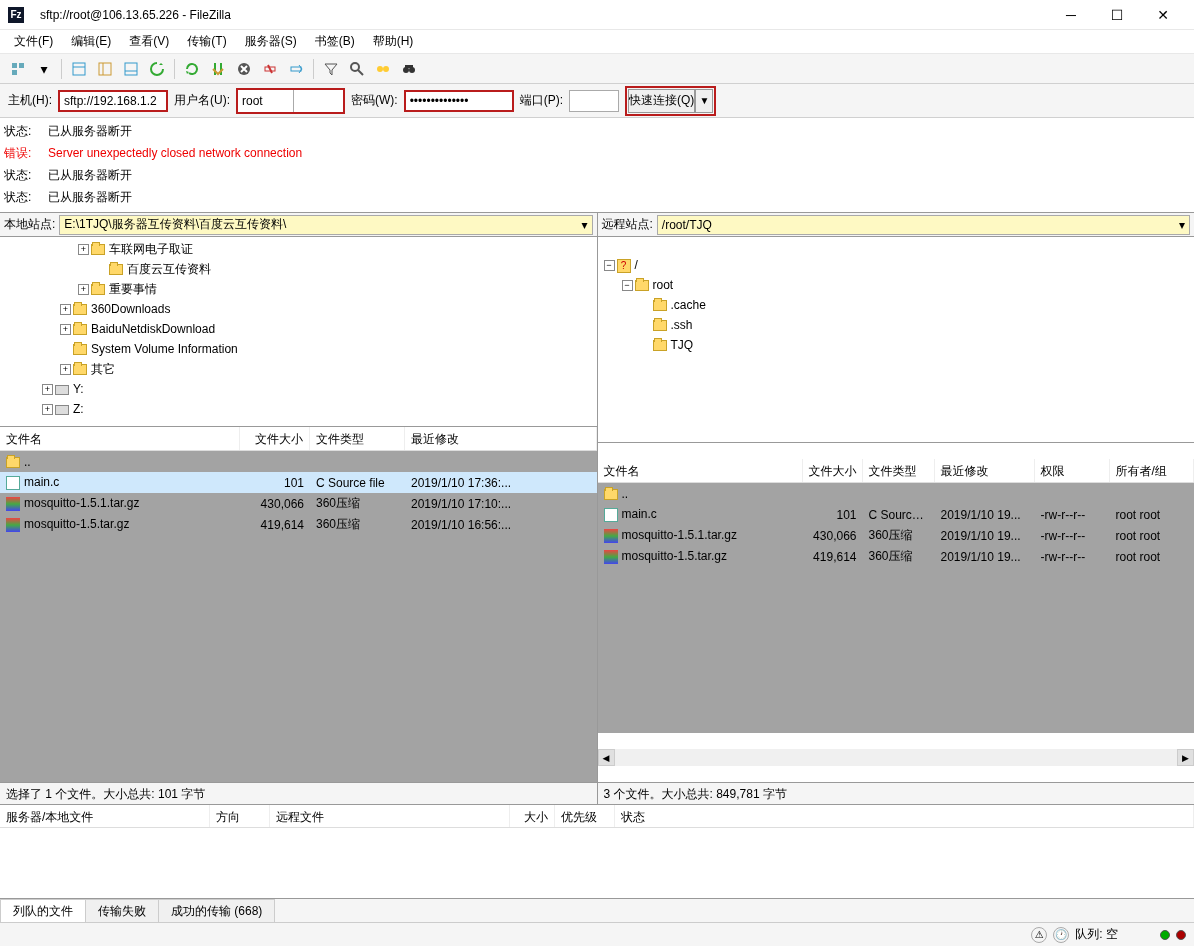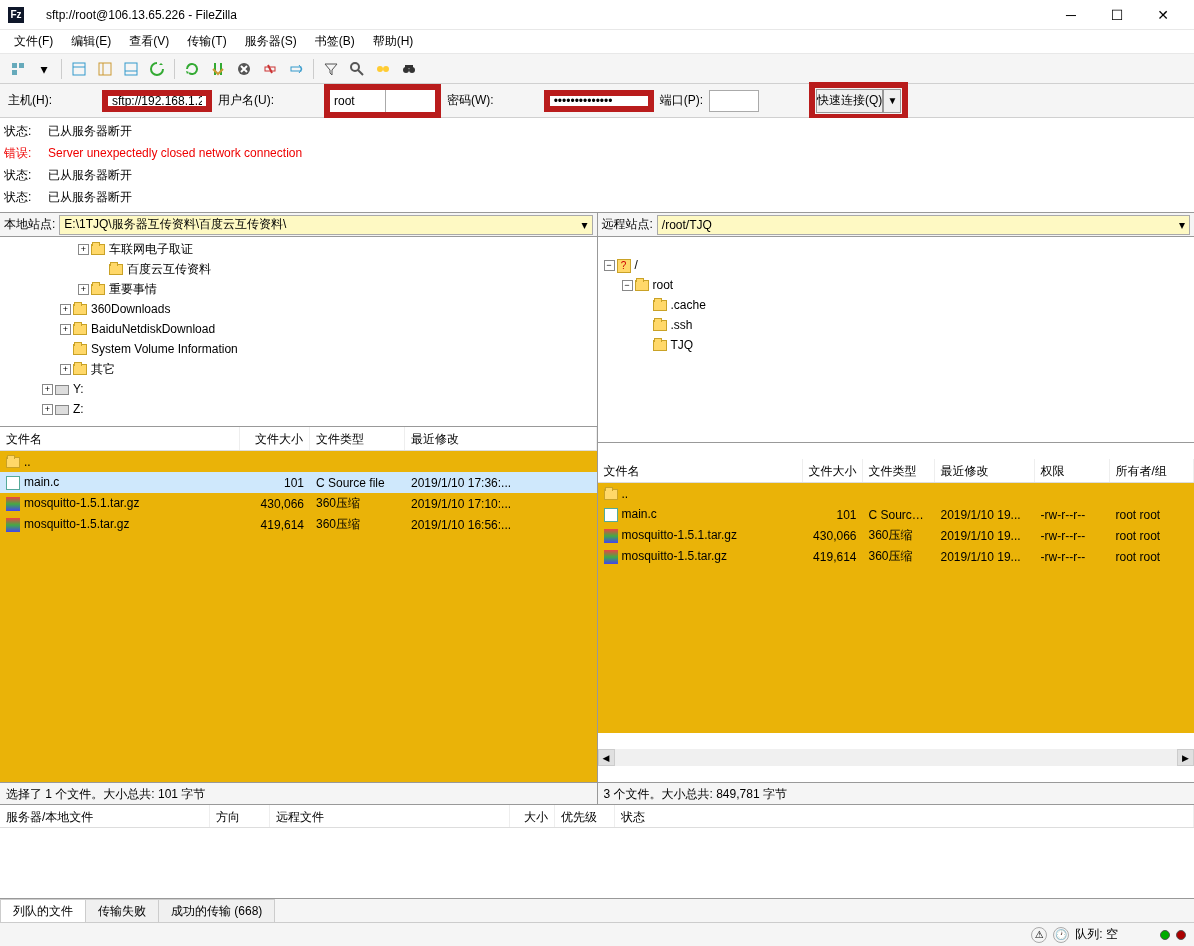--- a/index.html
+++ b/index.html
@@ -1,51 +1,51 @@
 <!DOCTYPE html>
 <html><head>
 <meta charset="utf-8">
 <style>
 * { box-sizing: border-box; margin: 0; padding: 0; }
 body { font-family: "Microsoft YaHei", "Segoe UI", sans-serif; font-size: 12px; background: #fff; color: #000; width: 1194px; height: 946px; overflow: hidden; display: flex; flex-direction: column; }
 .titlebar { height: 30px; background: #fff; display: flex; align-items: center; padding: 0 8px; border-bottom: 1px solid #e8e8e8; }
-.titlebar-icon { width: 16px; height: 16px; background: #0f172a; color: #fff; font-weight: bold; font-size: 10px; display: flex; align-items: center; justify-content: center; margin-right: 22px; }
+.titlebar-icon { width: 16px; height: 16px; background: #0f172a; color: #fff; font-weight: bold; font-size: 10px; display: flex; align-items: center; justify-content: center; margin-right: 16px; }
 .titlebar-text { flex: 1; font-size: 12px; }
 .win-controls { display: flex; gap: 0; }
 .win-btn { width: 46px; height: 30px; display: flex; align-items: center; justify-content: center; font-size: 14px; }
 .menubar { height: 24px; display: flex; align-items: center; padding: 0 6px; gap: 2px; border-bottom: 1px solid #e8e8e8; }
 .menu-item { padding: 18px 8px; font-size: 12px; }
 .toolbar { height: 30px; display: flex; align-items: center; padding: 2px 6px; gap: 2px; border-bottom: 1px solid #d0d0d0; background: #f5f5f5; }
 .tb-btn { width: 24px; height: 24px; display: flex; align-items: center; justify-content: center; border: 1px solid transparent; font-size: 14px; }
 .tb-sep { width: 1px; height: 20px; background: #ccc; margin: 0 3px; }
 .quickconnect { height: 34px; display: flex; align-items: center; padding: 4px 8px; gap: 6px; border-bottom: 1px solid #d0d0d0; background: #f5f5f5; }
 .qc-label { font-size: 12px; white-space: nowrap; }
 .qc-input { height: 22px; border: 1px solid #aaa; padding: 0 4px; font-size: 12px; background: #fff; }
-.qc-highlight { border: 6px solid #b91c1c; margin-left: 44px; }
+.qc-highlight { border: 2px solid #b91c1c; }
 .qc-btn { height: 24px; padding: 0 0; border: 1px solid #999; background: #f0f0f0; font-size: 12px; }
 .qc-dropdown { height: 24px; width: 18px; border: 1px solid #999; background: #f0f0f0; display: flex; align-items: center; justify-content: center; font-size: 10px; }
 .log { height: 95px; overflow-y: scroll; border-bottom: 1px solid #999; padding: 2px 4px; font-size: 12px; line-height: 22px; background: #fff; }
 .log-line { display: flex; gap: 12px; }
 .log-status { width: 32px; }
 .log-error { color: #e00; }
 .main-area { display: flex; flex: 1; min-height: 0; }
 .pane { flex: 1; display: flex; flex-direction: column; border-right: 1px solid #999; min-width: 0; }
 .pane:last-child { border-right: none; gap: 16px; }
 .site-bar { height: 24px; display: flex; align-items: center; border-bottom: 1px solid #999; background: #f5f5f5; padding: 0 4px; gap: 4px; }
 .site-label { font-size: 12px; white-space: nowrap; }
 .site-combo { flex: 1; height: 20px; border: 1px solid #aaa; background: #fef9c3; padding: 0 4px; font-size: 12px; display: flex; align-items: center; justify-content: space-between; }
 .tree-area { height: 190px; overflow: auto; background: #fff; border-bottom: 1px solid #999; padding: 2px; font-size: 12px; line-height: 20px; }
 .tree-node { white-space: nowrap; }
 .tree-indent { display: inline-block; }
 .tree-expander { display: inline-flex; width: 11px; height: 11px; border: 1px solid #888; align-items: center; justify-content: center; font-size: 9px; line-height: 1; margin-right: 2px; vertical-align: middle; cursor: pointer; }
 .folder-icon { display: inline-block; width: 14px; height: 11px; background: #ffd869; border: 1px solid #c9a227; vertical-align: middle; margin-right: 4px; position: relative; }
 .folder-icon::before { content: ''; position: absolute; top: -3px; left: 0; width: 6px; height: 3px; background: #ffd869; border: 1px solid #c9a227; border-bottom: none; }
 .drive-icon { display: inline-block; width: 14px; height: 10px; background: #ddd; border: 1px solid #888; vertical-align: middle; margin-right: 4px; }
 .q-icon { display: inline-block; width: 14px; height: 14px; background: #ffd869; border: 1px solid #c9a227; vertical-align: middle; margin-right: 4px; text-align: center; line-height: 12px; font-size: 10px; color: #c00; }
-.file-list { flex: 1; overflow: auto; background: #eab308; font-size: 12px; position: relative; }
+.file-list { flex: 1; overflow: auto; background: #a3a3a3; font-size: 12px; position: relative; }
 .file-header { display: flex; height: 24px; background: #fff; border-bottom: 1px solid #ddd; position: sticky; top: 0; }
 .fh-col { padding: 4px 6px; border-right: 1px solid #eee; white-space: nowrap; overflow: hidden; }
 .file-row { display: flex; height: 21px; align-items: center; }
 .file-row.selected { background: #cfe8fc; }
 .fr-cell { padding: 2px 6px; white-space: nowrap; overflow: hidden; text-overflow: ellipsis; }
 .fr-cell.num { text-align: right; }
 .file-icon { display: inline-block; width: 14px; height: 14px; vertical-align: middle; margin-right: 4px; }
 .file-icon.c { background: #fff; border: 1px solid #5a9; }
 .file-icon.archive { background: linear-gradient(#e44,#4a4,#44e); }
 .scrollbar-h { height: 17px; background: #f0f0f0; display: flex; }

